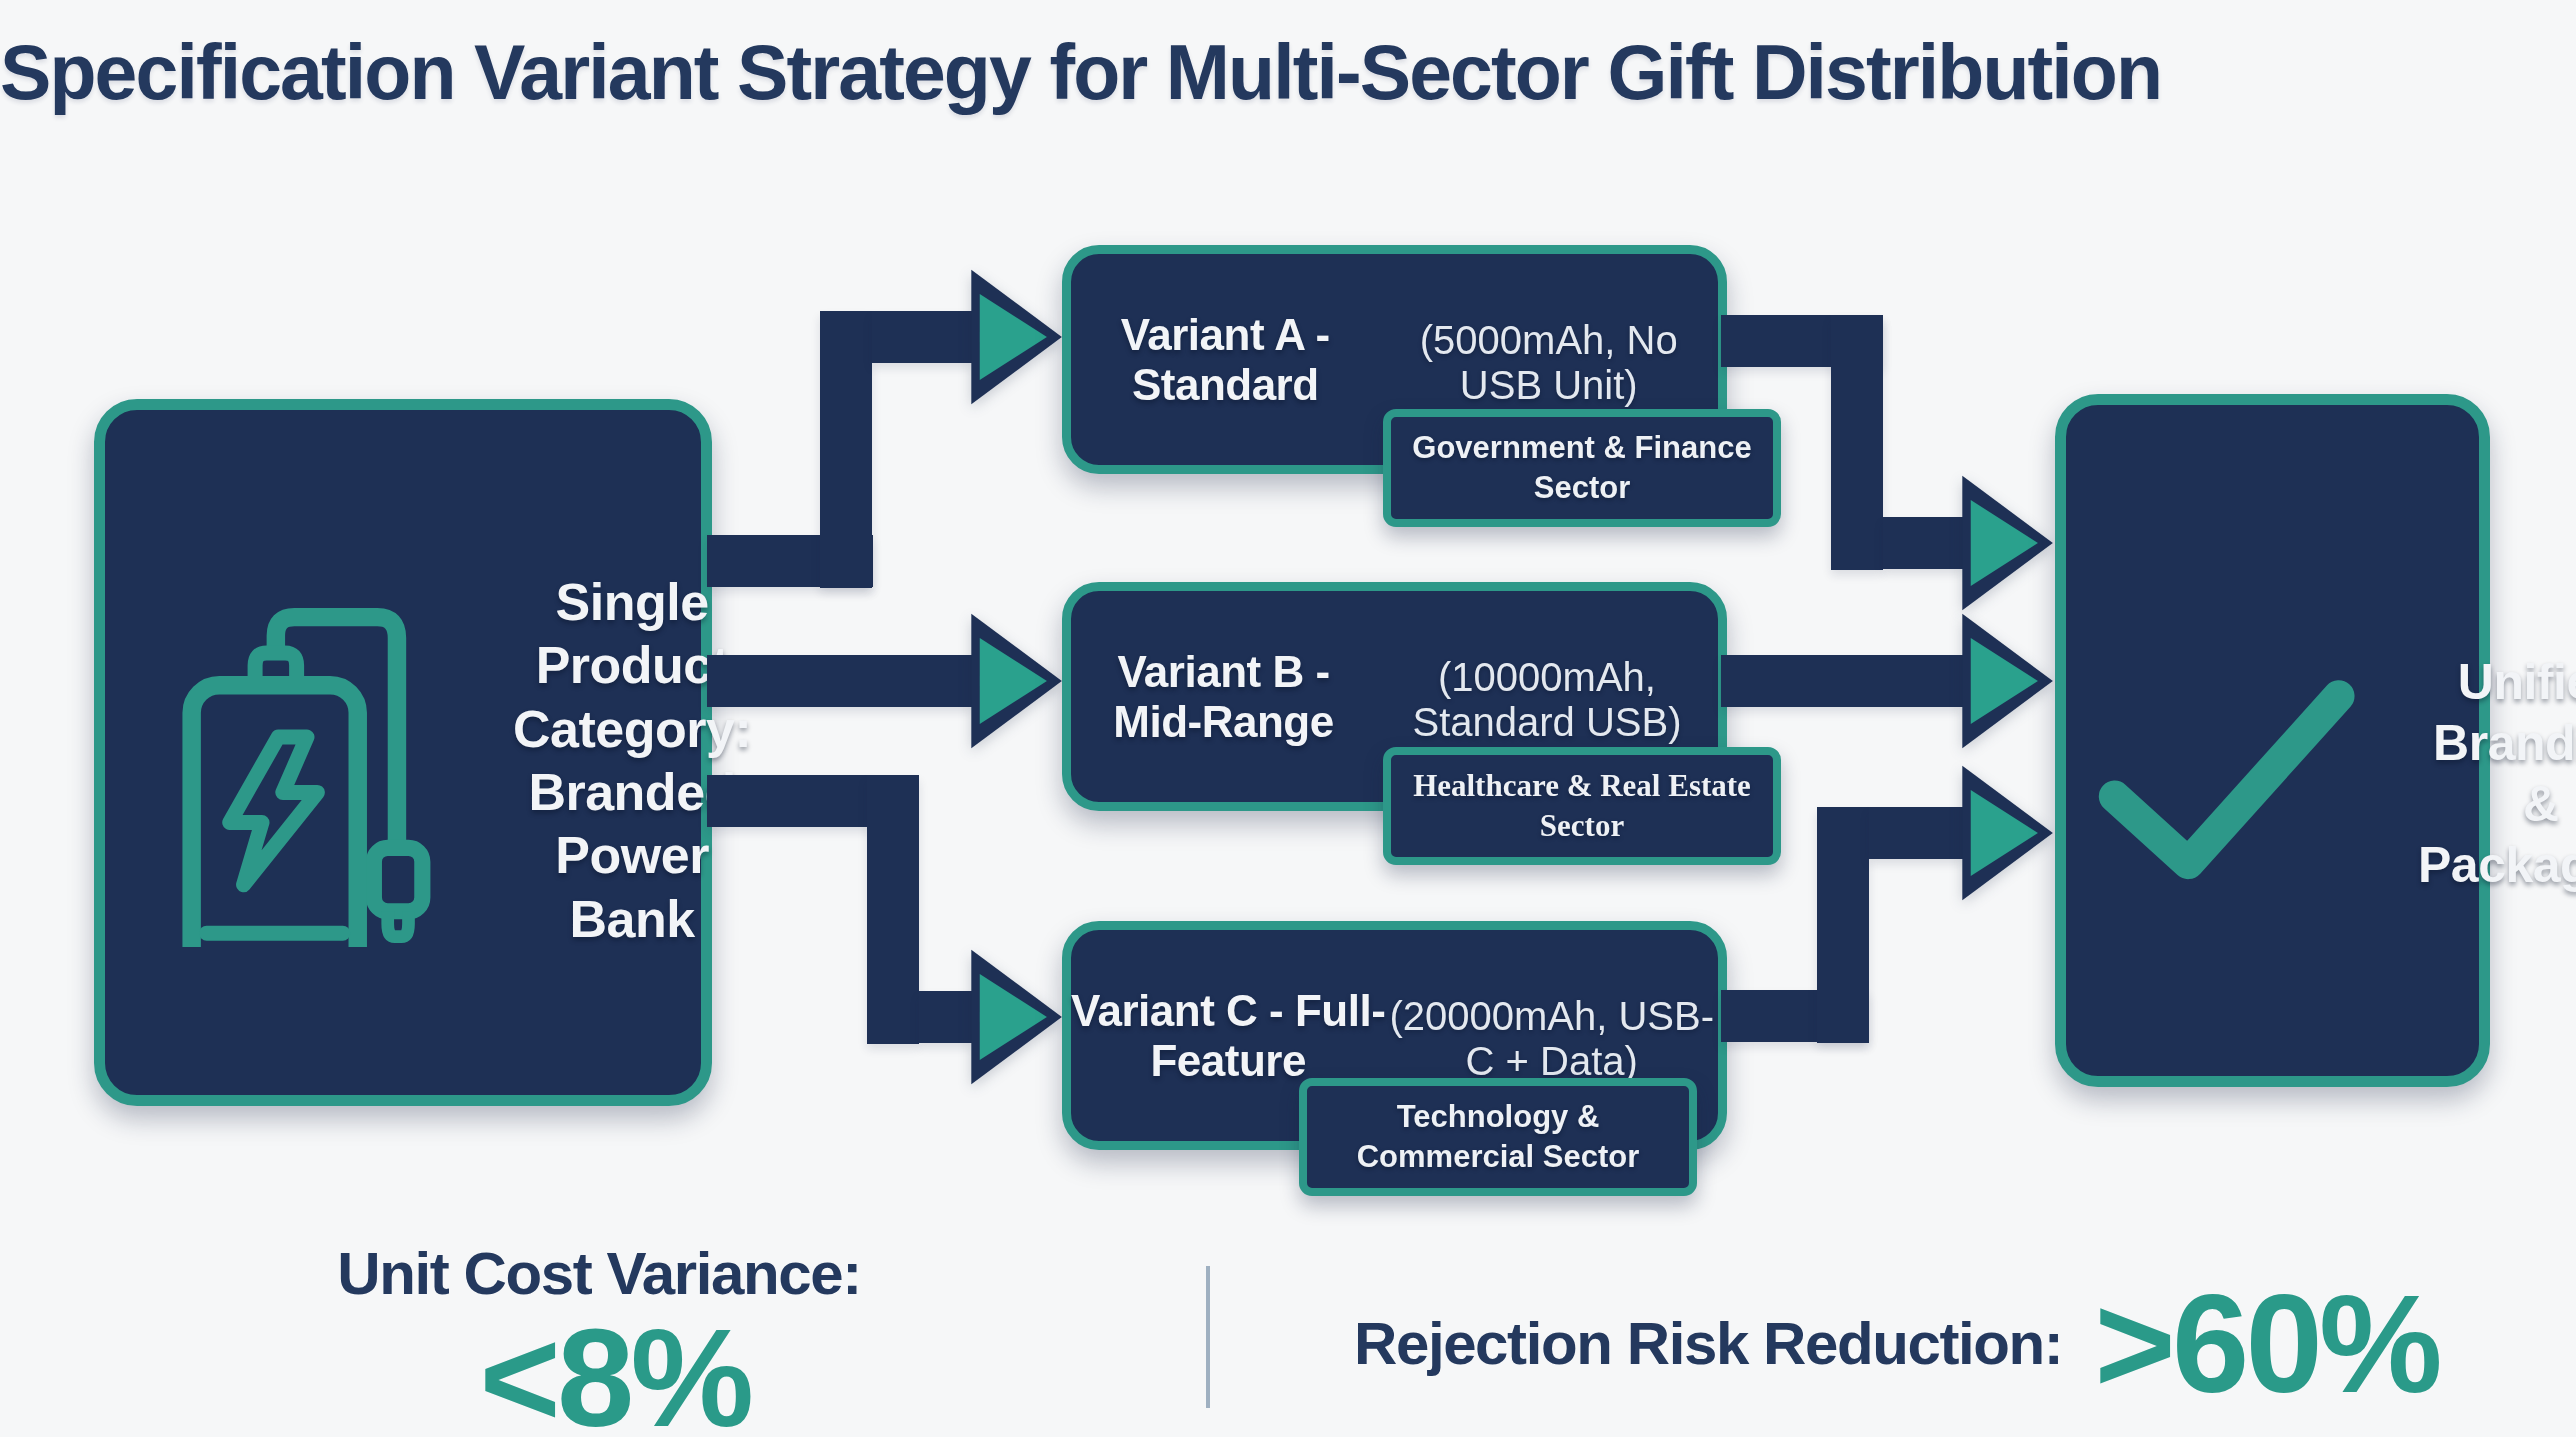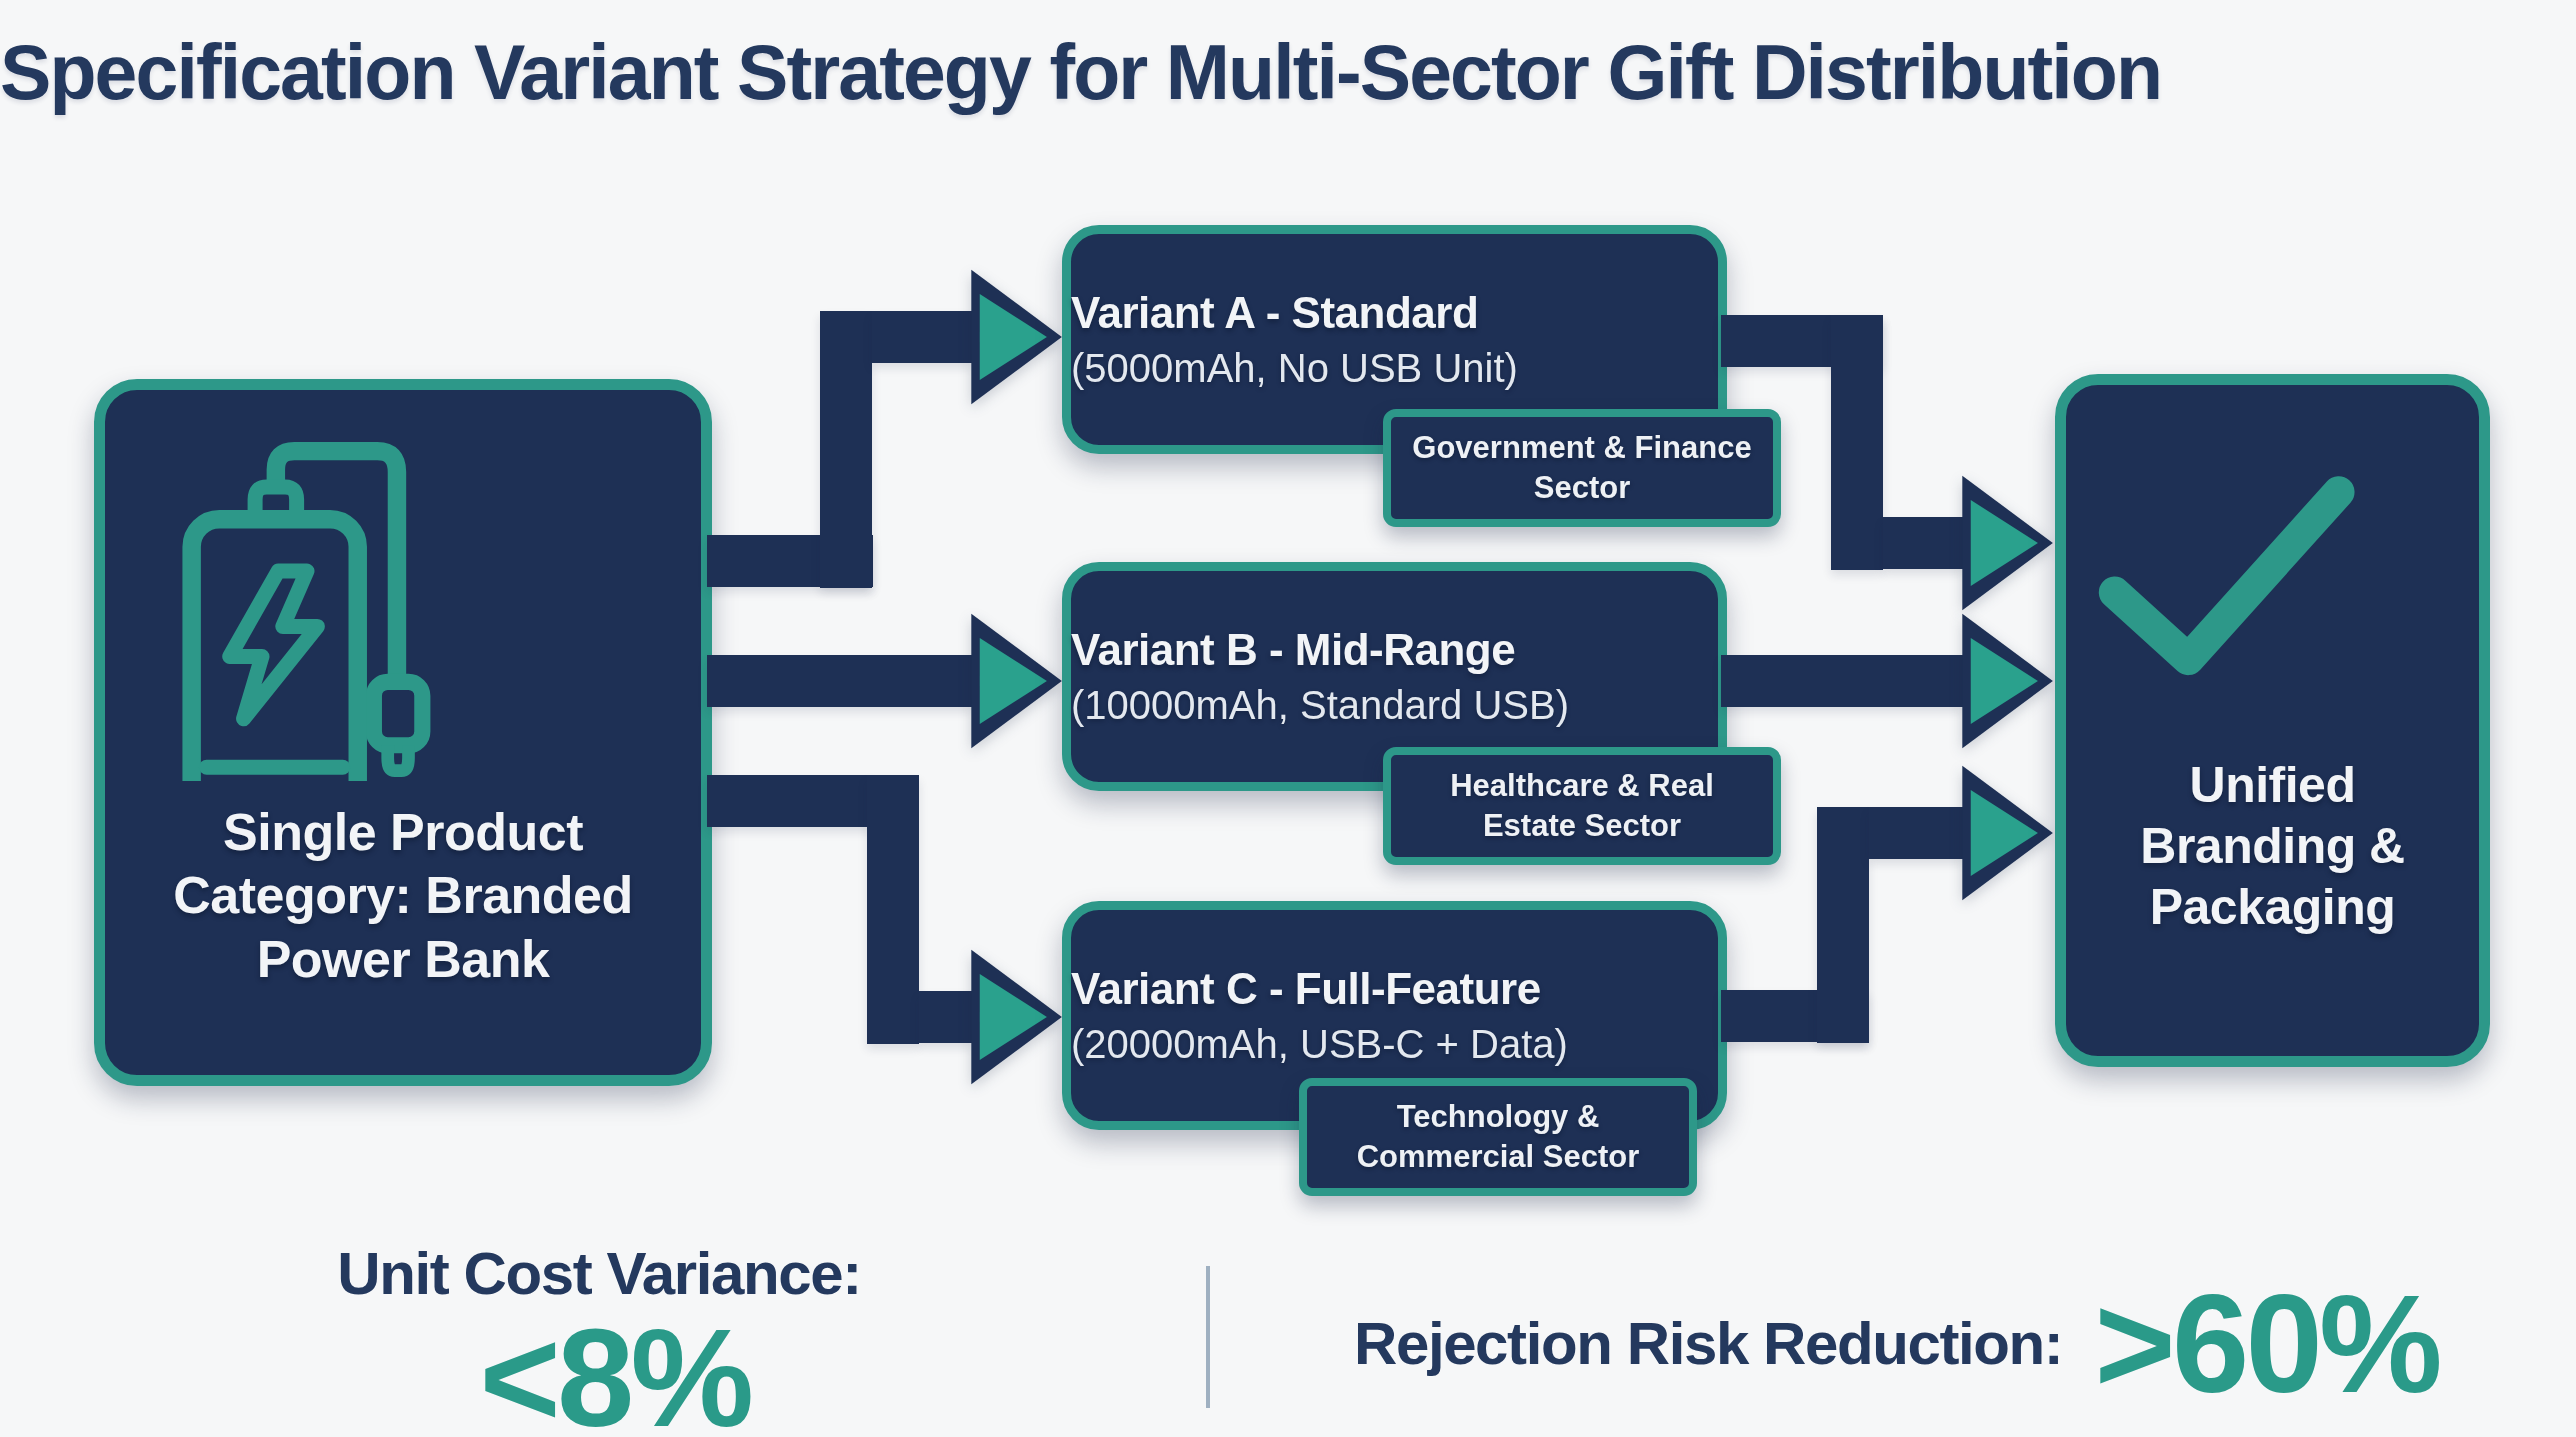--- a/index.html
+++ b/index.html
@@ -27,25 +27,26 @@
     margin: 0;
     text-shadow: 0 2.8px 4.7px rgba(30,45,80,0.12);
   }
   .box {
     position: absolute;
     background: #1e3055;
     border: 11.2px solid #2d9889;
     border-radius: 43px;
     box-shadow: 0 13px 26px rgba(22,34,66,0.28);
     display: flex;
-    flex-direction: column;
-    align-items: flex-start;
+    flex-direction: row;
+    align-items: center;
     justify-content: center;
     box-sizing: border-box;
     text-align: center;
+    margin-top: 20px;
   }
   .source-box { left: 94px; top: 379px; width: 618px; height: 707px; justify-content: flex-start; }
   .source-box .icon-wrap { margin-top: 45px; }
   .box-label {
     color: #f2f4f7;
     font-weight: 700;
     font-size: 52px;
     line-height: 1.22;
     letter-spacing: -0.5px;
     text-shadow: 0 2.8px 5.6px rgba(5,15,35,0.4);
@@ -200,21 +201,21 @@
     <div class="variant-spec">(5000mAh, No USB Unit)</div>
   </div>
   <div class="sector-tag" style="left:1383px; top:409px;">
     <span>Government &amp; Finance Sector</span>
   </div>
 
   <div class="box variant-box" style="top:562px;">
     <div class="variant-name">Variant B - Mid-Range</div>
     <div class="variant-spec">(10000mAh, Standard USB)</div>
   </div>
-  <div class="sector-tag" style="left:1383px; top:747px;">
+  <div class="sector-tag" style="left:1383px; top:747px;font-family:Liberation Serif, serif;">
     <span>Healthcare &amp; Real Estate Sector</span>
   </div>
 
   <div class="box variant-box" style="top:901px;">
     <div class="variant-name">Variant C - Full-Feature</div>
     <div class="variant-spec">(20000mAh, USB-C + Data)</div>
   </div>
   <div class="sector-tag" style="left:1299px; top:1078px;">
     <span>Technology &amp; Commercial Sector</span>
   </div>

